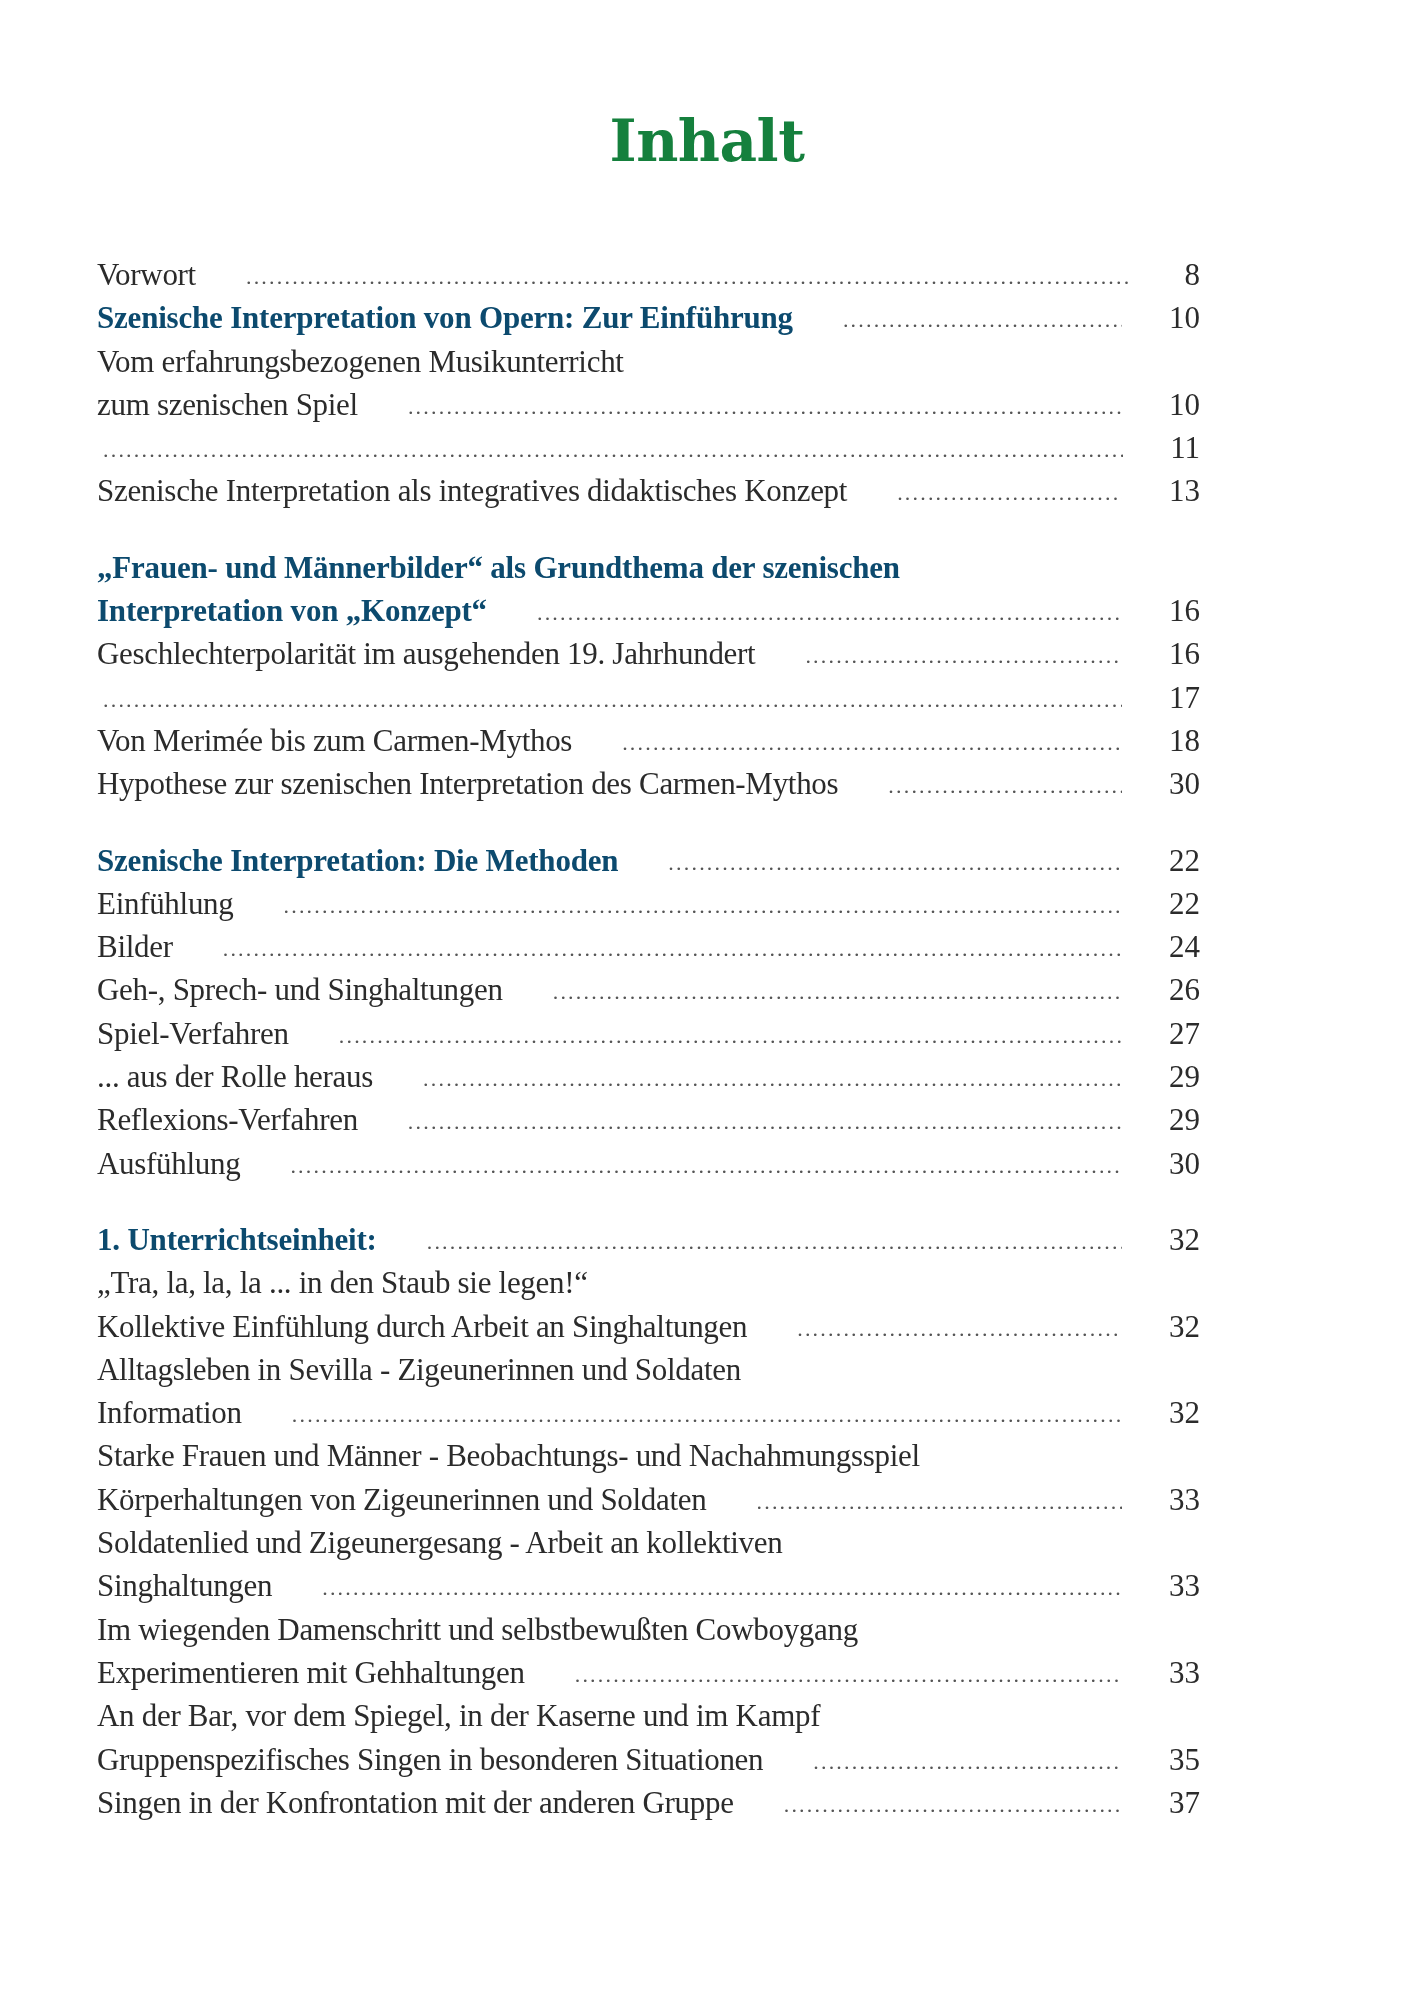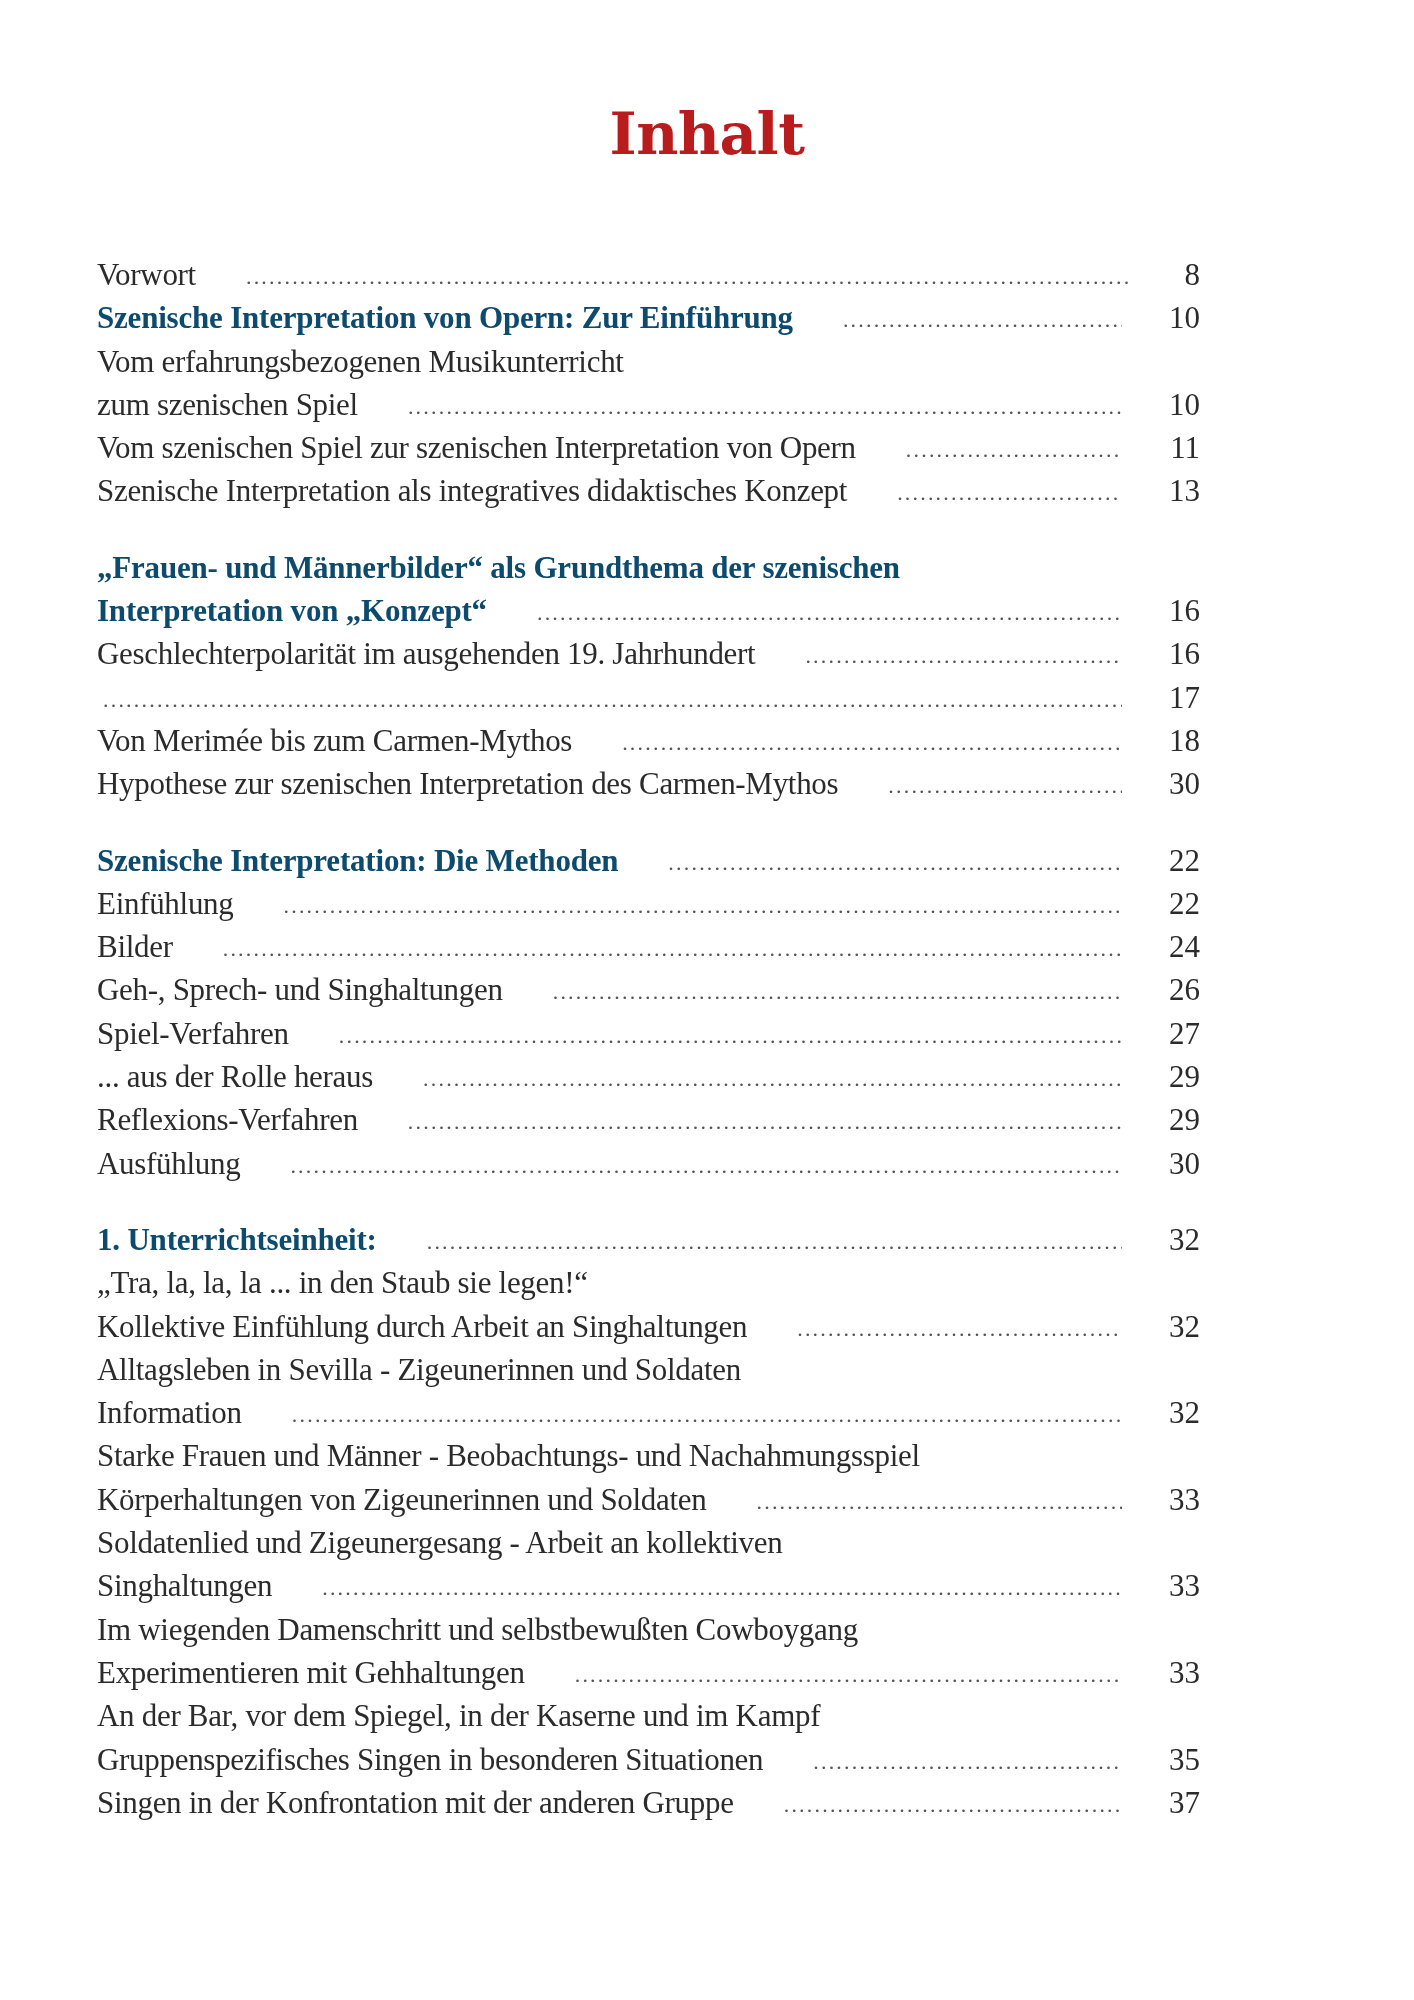--- a/index.html
+++ b/index.html
@@ -13,23 +13,23 @@
   }
   .page { position: absolute; left: 0; top: 0; width: 1414px; height: 2000px; }
   .title {
     position: absolute;
     left: 0; right: 0;
     top: 96px;
     text-align: center;
     font-family: "DejaVu Serif", "Liberation Serif", serif;
     font-weight: bold;
     font-size: 58px;
-    color: #b91c1c;
+    color: #15803d;
     letter-spacing: -0.5px;
-    margin: 4px;
+    margin: 11px;
   }
   .toc {
     position: absolute;
     left: 97px;
     width: 1103px;
     top: 253px;
   }
   .entry {
     display: flex;
     align-items: baseline;
@@ -80,21 +80,20 @@
         </div>
         <div class="entry nopage">
           <span class="text">Vom erfahrungsbezogenen Musikunterricht</span>
         </div>
         <div class="entry">
           <span class="text">zum szenischen Spiel</span>
           <span class="leader"></span>
           <span class="page-num">10</span>
         </div>
         <div class="entry">
-          <span class="text">Vom szenischen Spiel zur szenischen Interpretation von Opern</span>
           <span class="leader"></span>
           <span class="page-num">11</span>
         </div>
         <div class="entry">
           <span class="text">Szenische Interpretation als integratives didaktisches Konzept</span>
           <span class="leader"></span>
           <span class="page-num">13</span>
         </div>
       </div>
       <div class="gap"></div>

